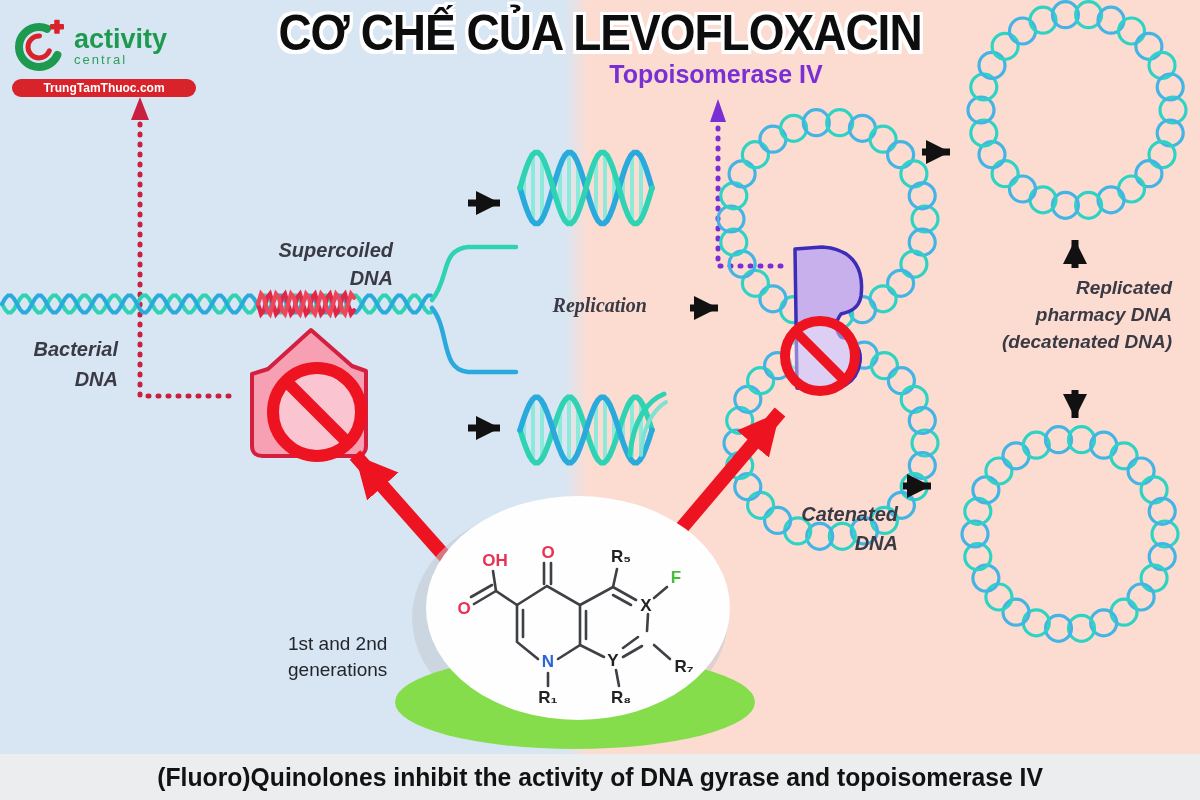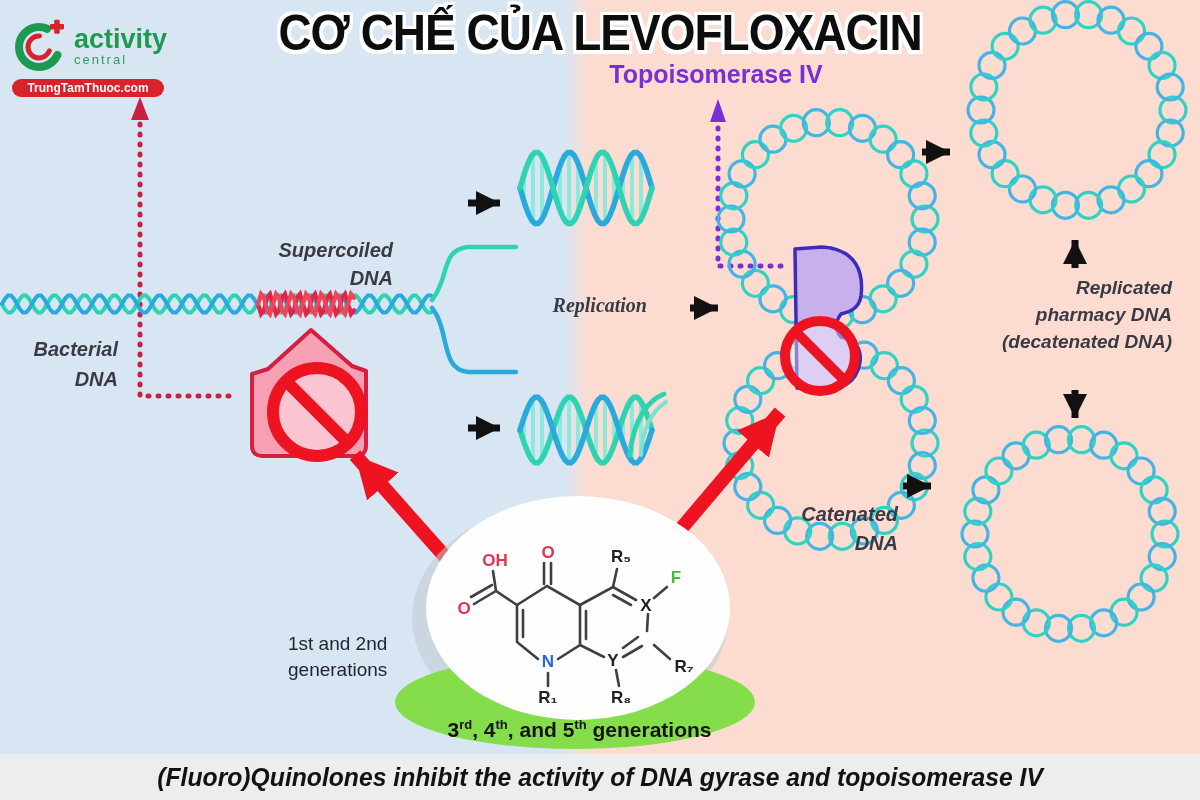--- a/index.html
+++ b/index.html
@@ -14,39 +14,39 @@
     font-size:46px;font-weight:bold;letter-spacing:-1px;color:#0d0d0d;
     transform:scaleY(1.08);
     text-shadow:-3px -3px 0 #fff,3px -3px 0 #fff,-3px 3px 0 #fff,3px 3px 0 #fff,0 -3px 0 #fff,0 3px 0 #fff,-3px 0 0 #fff,3px 0 0 #fff;
   }
   .logo{left:12px;top:18px;width:190px;}
   .logo-row{display:flex;align-items:center;}
   .logo-name{color:#1d9a4f;font-size:27px;font-weight:bold;line-height:26px;}
   .logo-sub{color:#2f9e57;font-size:13px;letter-spacing:2px;}
   .logo-banner{
     margin-top:5px;background:#d8232a;color:#fff;border-radius:9px;
-    font-size:12px;font-weight:bold;text-align:center;width:152px;padding:2px 0;
+    font-size:12px;font-weight:bold;text-align:center;width:152px;padding:2px 16px;
   }
   .lbl-gyrase{left:60px;top:66px;width:170px;text-align:center;
     color:#c92040;font-size:26px;font-weight:bold;}
   .lbl-topo{left:596px;top:60px;width:240px;text-align:center;
     color:#7a2fd4;font-size:25px;font-weight:bold;}
   .ital{font-style:italic;font-weight:600;color:#3a3a44;text-align:right;}
   .lbl-supercoiled{left:228px;top:236px;width:165px;font-size:20px;line-height:28px;}
   .lbl-bacterial{left:2px;top:334px;width:116px;font-size:20px;line-height:30px;}
   .lbl-replication{left:512px;top:294px;width:135px;font-size:20px;font-family:Liberation Serif, serif;}
   .lbl-catenated{left:748px;top:500px;width:150px;font-size:20px;line-height:29px;}
   .lbl-replicated{left:982px;top:274px;width:190px;font-size:19px;line-height:27px;}
   .lbl-gen12{left:288px;top:631px;width:150px;text-align:left;
     color:#23252d;font-size:19px;font-weight:normal;line-height:26px;}
   .lbl-gen345{left:412px;top:717px;width:335px;text-align:center;
     color:#141414;font-size:21px;font-weight:bold;}
   .lbl-gen345 sup{font-size:13px;}
   .caption-bar{left:0;bottom:0;width:1200px;height:46px;background:#ecedee;
-    display:flex;align-items:center;justify-content:center;font-style:italic;}
+    display:flex;align-items:center;justify-content:center;}
   .caption-text{font-size:26px;font-weight:bold;color:#121212;transform:scaleX(.95);}
   svg text{font-family:"Liberation Sans", sans-serif;}
 </style>
 </head>
 <body>
 
 <div class="stage">
 
   <svg class="abs" width="1200" height="800" viewBox="0 0 1200 800" style="left:0;top:0;">
 
@@ -330,19 +330,18 @@
     <div>Replicated</div>
     <div>pharmacy DNA</div>
     <div>(decatenated DNA)</div>
   </div>
 
   <div class="abs lbl-gen12">
     <div>1st and 2nd</div>
     <div>generations</div>
   </div>
 
-  <div class="abs lbl-gen345"><span>3</span><sup>rd</sup><span>, 4</span><sup>th</sup><span>, and 5</span><sup>th</sup><span> generations</span></div>
 
   <div class="abs caption-bar">
     <div class="caption-text">(Fluoro)Quinolones inhibit the activity of DNA gyrase and topoisomerase IV</div>
   </div>
 
 </div>
 
 </body></html>

